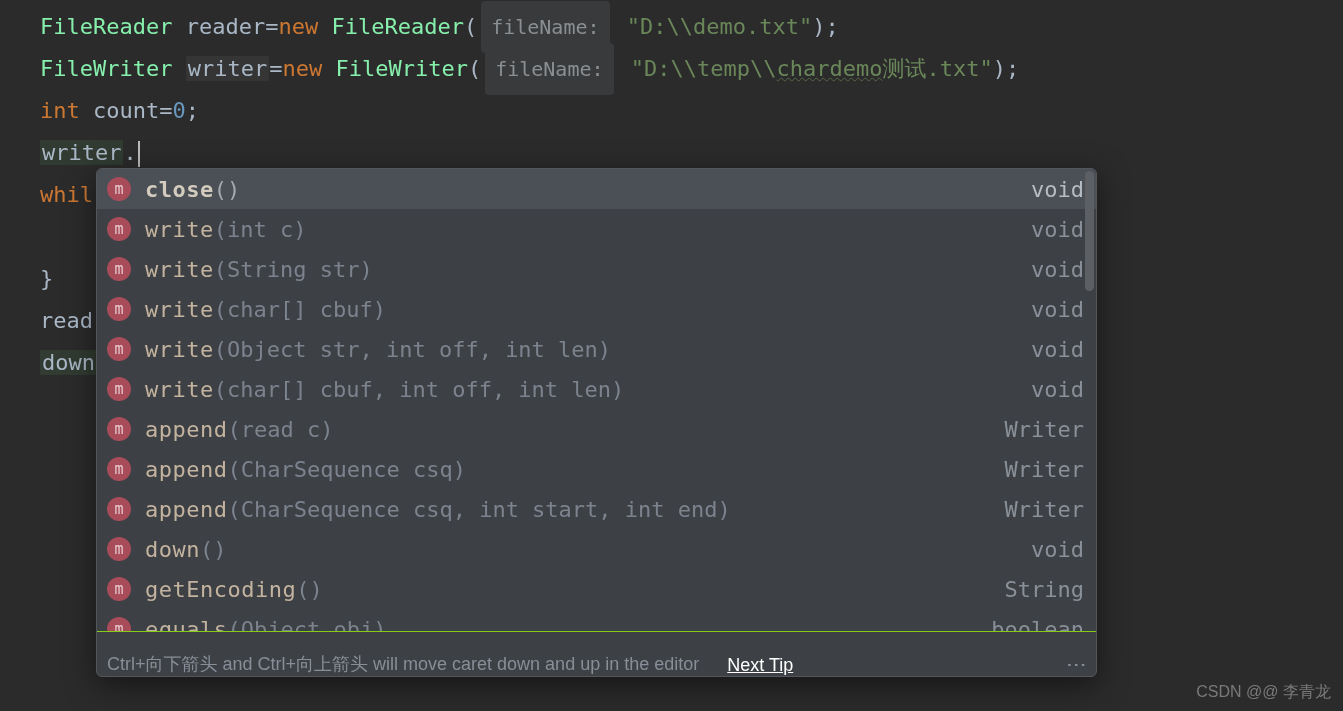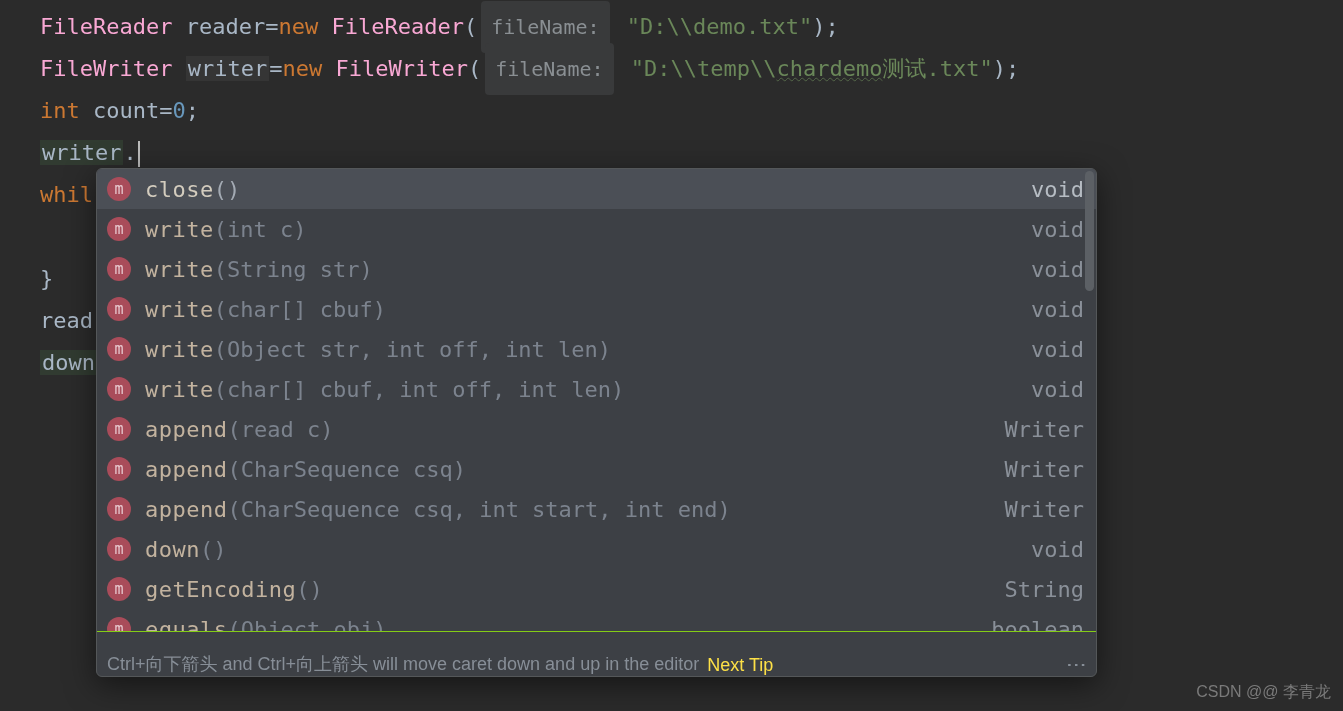--- a/index.html
+++ b/index.html
@@ -13,21 +13,21 @@
   height: 711px;
   position: relative;
 }
 .editor {
   padding: 6px 0 0 40px;
   line-height: 42px;
   color: #a9b7c6;
 }
 .line { white-space: nowrap; }
 .keyword { color: #cc7832; }
-.type { color: #f9a8d4; }
+.type { color: #86efac; }
 .var { color: #a9b7c6; }
 .hl-var {
   color: #a9b7c6;
   background: rgba(255,255,255,0.05);
   padding: 0 2px;
 }
 .write-target {
   color: #a9b7c6;
   background: rgba(60,90,60,0.35);
   padding: 0 2px;
@@ -91,21 +91,21 @@
   display: inline-flex;
   align-items: center;
   justify-content: center;
   margin-right: 14px;
   flex-shrink: 0;
 }
 .method-name {
   color: #c3b39f;
   letter-spacing: 0.5px;
 }
-.popup-item.selected .method-name { color: #d3ccbe; }
+.popup-item.selected .method-name { color: #d3ccbe; font-weight: bold; }
 .method-params { color: #7c838e; }
 .popup-item.selected .method-params { color: #a3aab3; }
 .spacer { flex: 1; }
 .return-type { color: #8a9099; }
 .popup-item.selected .return-type { color: #b6bcc3; }
 
 .popup-scrollbar {
   position: absolute;
   right: 2px;
   top: 2px;
@@ -118,21 +118,21 @@
 .popup-footer {
   height: 44px;
   border-top: 1px solid #84cc16;
   display: flex;
   align-items: flex-end;
   padding: 0 10px;
   font-size: 18px;
   font-family: -apple-system, 'Segoe UI', sans-serif;
   color: #878e97;
 }
-.next-tip { color: #fde047; margin-left: 8px; cursor: pointer; }
+.next-tip { color: #ffffff; margin-left: 28px; cursor: pointer; text-decoration: underline; }
 .more-icon {
   margin-left: auto;
   color: #878e97;
   font-size: 20px;
   letter-spacing: -2px;
   cursor: pointer;
   transform: rotate(90deg);
 }
 
 .watermark {

